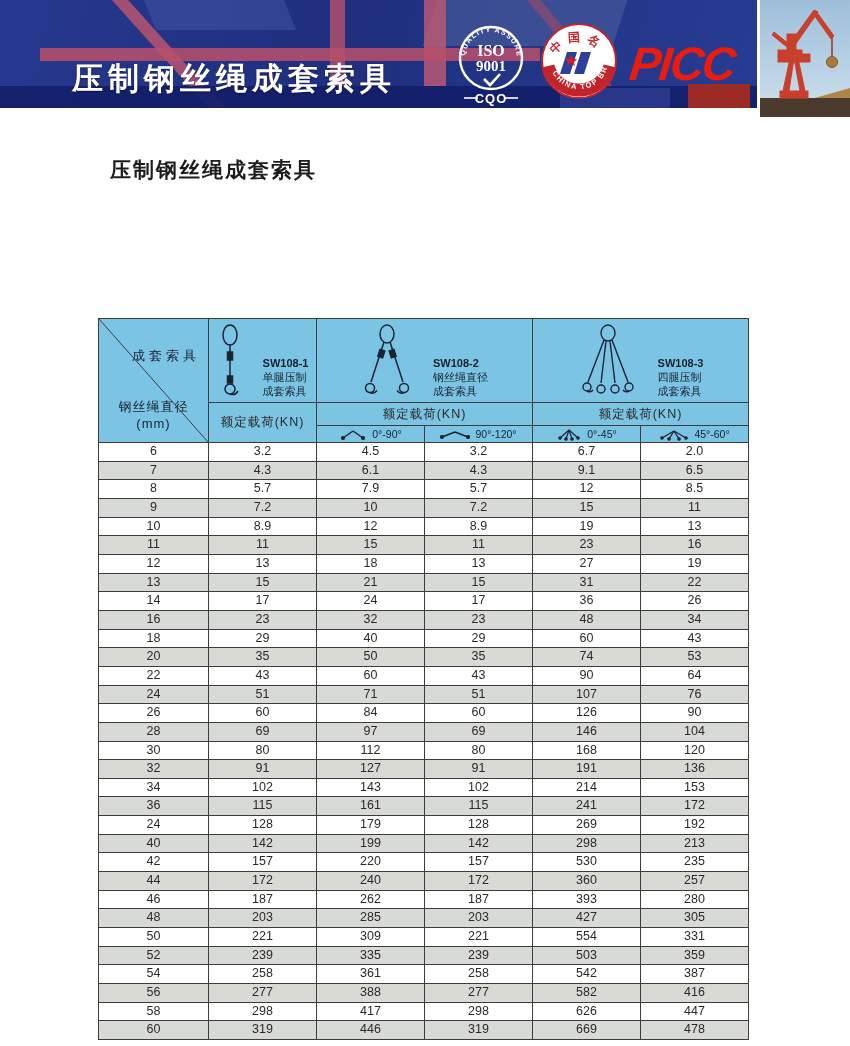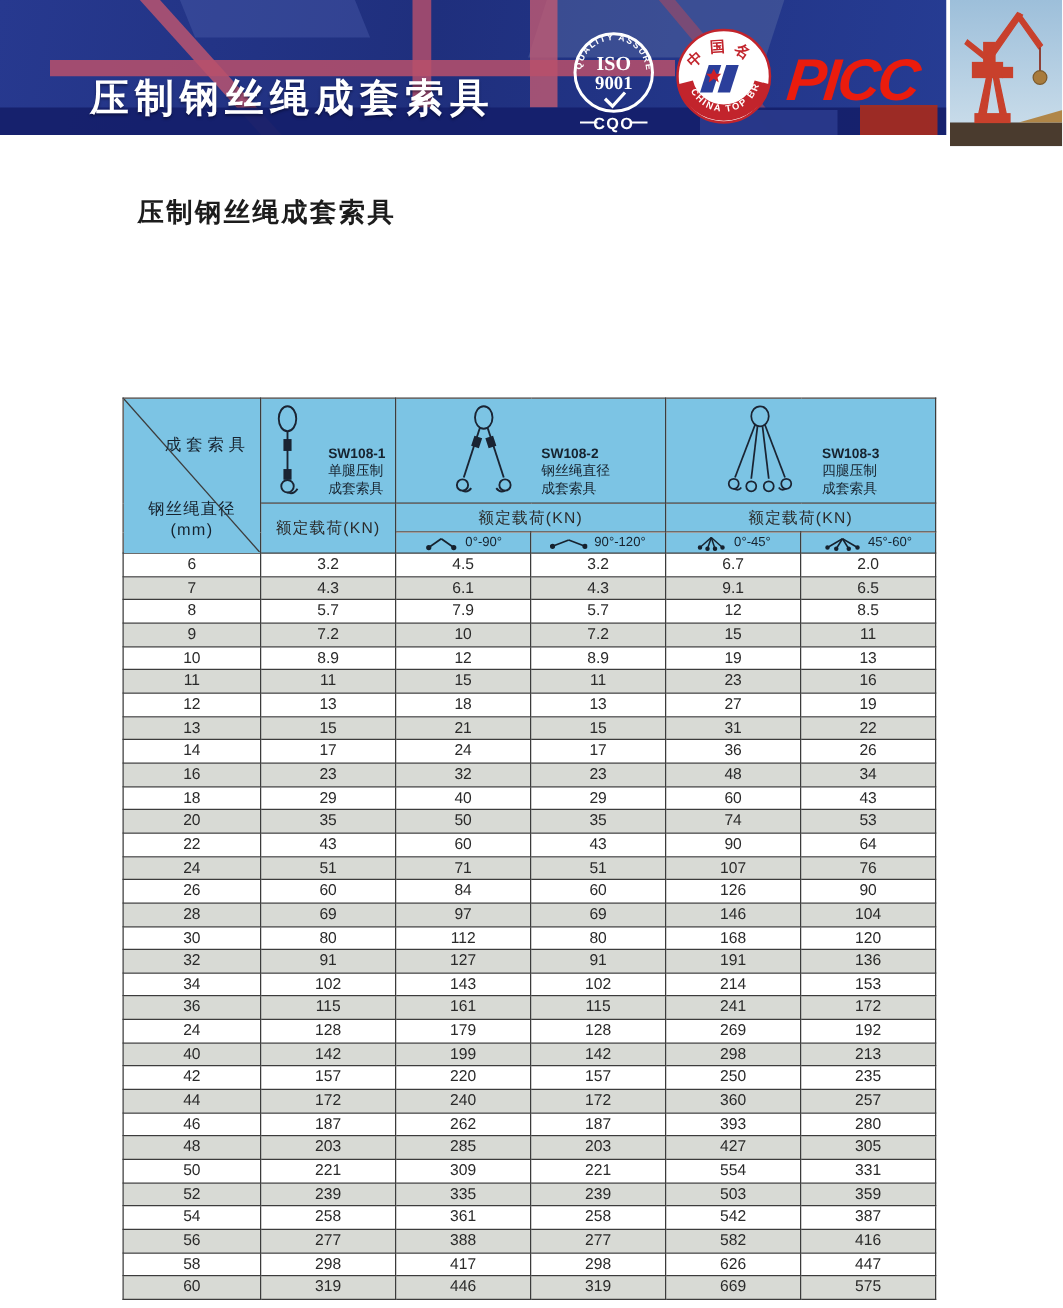--- a/index.html
+++ b/index.html
@@ -487,21 +487,21 @@
       <td class="data">199</td>
       <td class="data">142</td>
       <td class="data">298</td>
       <td class="data">213</td>
     </tr>
           <tr>
       <td class="data">42</td>
       <td class="data">157</td>
       <td class="data">220</td>
       <td class="data">157</td>
-      <td class="data">250</td>
+      <td class="data">530</td>
       <td class="data">235</td>
     </tr>
           <tr class="alt">
       <td class="data">44</td>
       <td class="data">172</td>
       <td class="data">240</td>
       <td class="data">172</td>
       <td class="data">360</td>
       <td class="data">257</td>
     </tr>
@@ -560,19 +560,19 @@
       <td class="data">298</td>
       <td class="data">626</td>
       <td class="data">447</td>
     </tr>
           <tr class="alt">
       <td class="data">60</td>
       <td class="data">319</td>
       <td class="data">446</td>
       <td class="data">319</td>
       <td class="data">669</td>
-      <td class="data">575</td>
+      <td class="data">478</td>
     </tr>
         </tbody>
     </table>
   </div>
 
 </div>
 
 </body></html>

